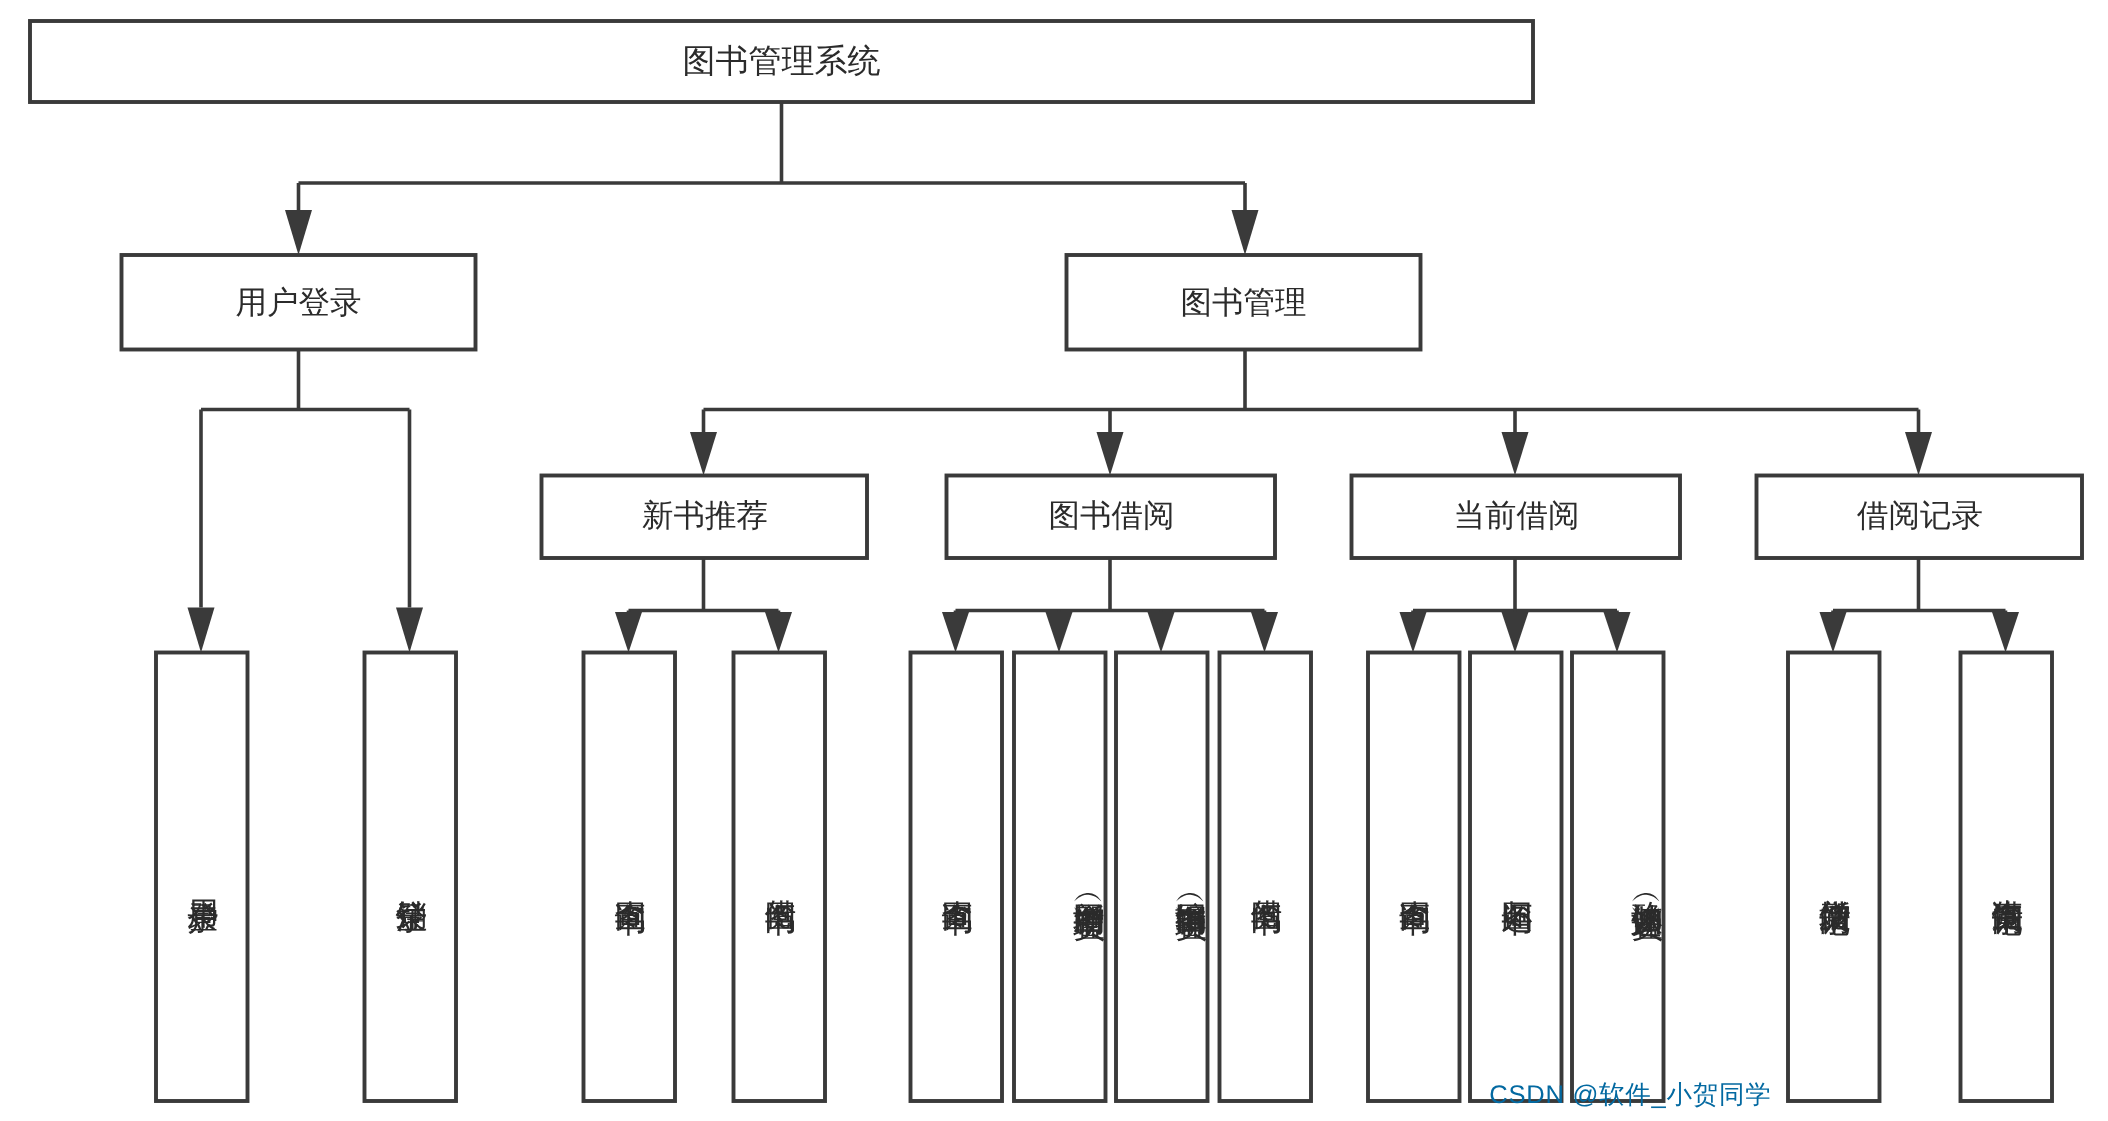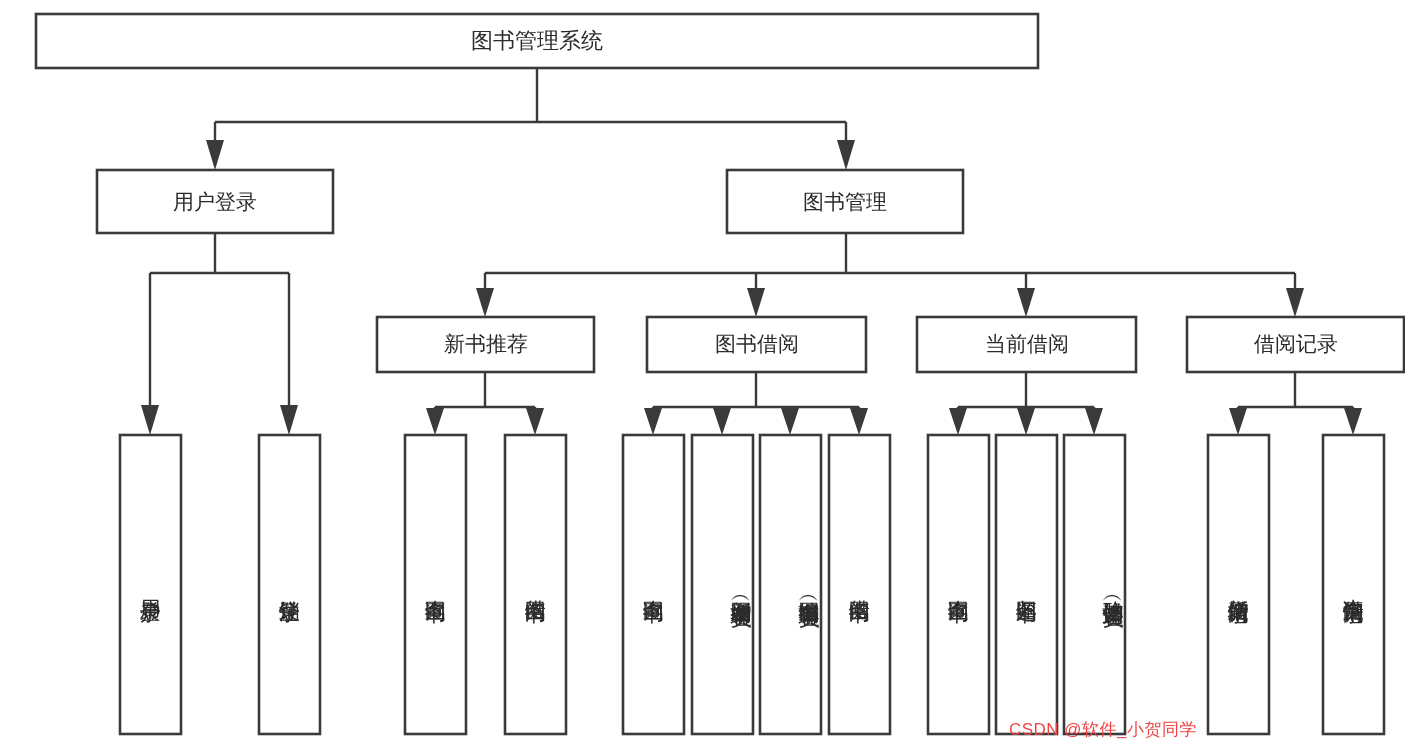--- a/index.html
+++ b/index.html
@@ -9,21 +9,21 @@
   }
   body {
     width: 1405px;
     height: 747px;
     font-family: "Liberation Sans", "DejaVu Sans", sans-serif;
     overflow: hidden;
     position: relative;
   }
   #diagram-root {
     position: absolute;
-    left: 16px;
+    left: 0;
     top: 0;
     width: 1189px;
     height: 747px;
   }
   svg.flow {
     display: block;
     width: 1405px;
     height: 747px;
   }
   .node-box {
@@ -65,21 +65,21 @@
     letter-spacing: 1px;
     white-space: nowrap;
     pointer-events: none;
   }
   .watermark {
     position: absolute;
     right: 8px;
     bottom: 6px;
     font-family: "Liberation Sans", "DejaVu Sans", sans-serif;
     font-size: 17px;
-    color: #ef4444;
+    color: #0369a1;
     letter-spacing: 0.5px;
     user-select: none;
   }
 </style>
 </head>
 <body>
 
 <div id="diagram-root">
 
   <svg class="flow" viewBox="0 0 1405 747" xmlns="http://www.w3.org/2000/svg">

